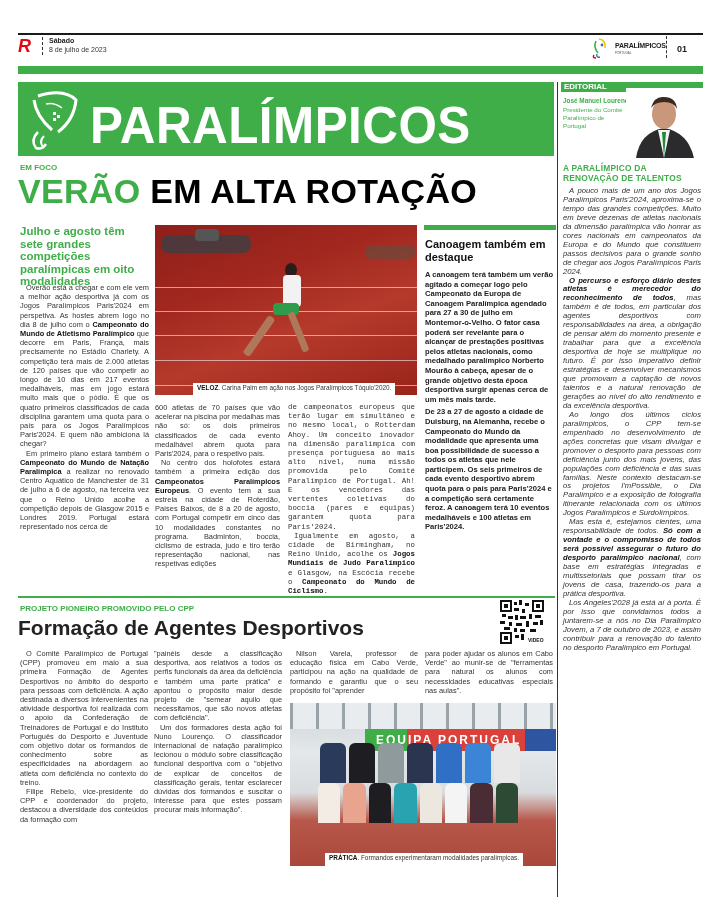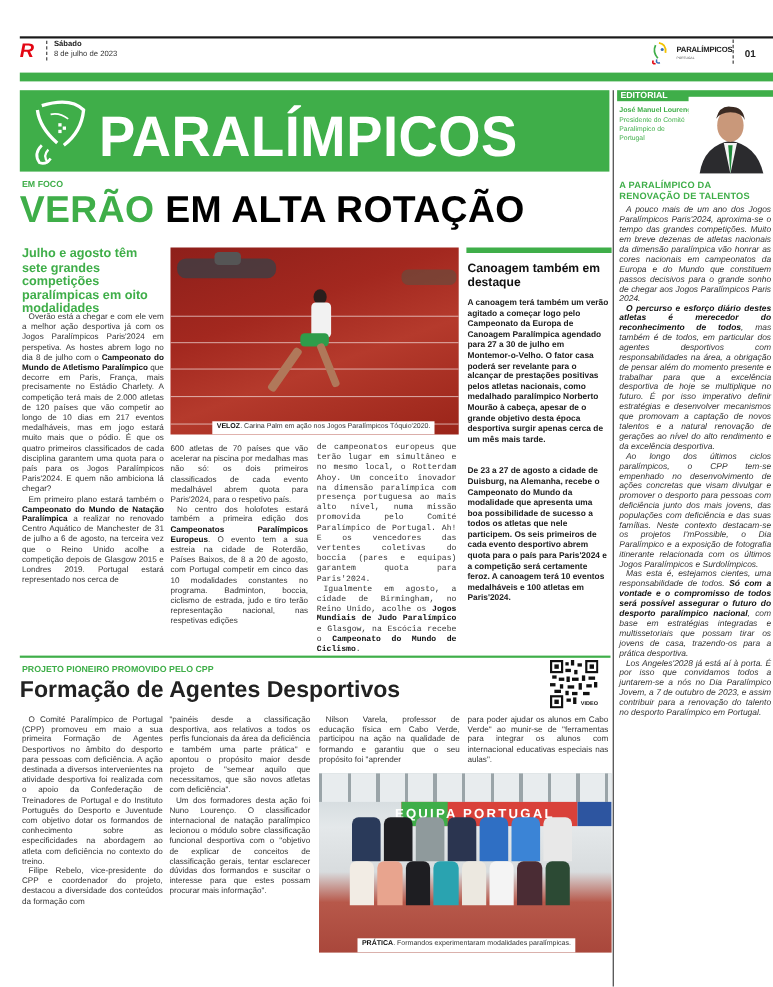--- a/index.html
+++ b/index.html
@@ -36,21 +36,21 @@
   .photo1 { position: absolute; left: 155px; top: 225px; width: 262px; height: 170px; overflow: hidden;
             background: linear-gradient(160deg, #8e1f1a 0%, #a3281f 35%, #b53a2c 60%, #9a2419 100%); }
   .lane { position: absolute; left: 0; width: 100%; height: 1px; background: rgba(255,255,255,0.55); }
   .runner-body { position: absolute; }
   .caption { position: absolute; background: #fff; font: 6.4px/9px "Liberation Sans", sans-serif; color: #333; padding: 0 4px; }
   .caption b { color: #111; }
 
   .side-bar { position: absolute; left: 424px; top: 225px; width: 132px; height: 5px; background: #3fae49; }
   .side-title { position: absolute; left: 425px; top: 238px; width: 132px; font: bold 11px/13px "Liberation Sans", sans-serif; color: #111; }
   .side-body { position: absolute; left: 425px; top: 270px; width: 128px; font: bold 7.6px/9.6px "Liberation Sans", sans-serif; color: #222; }
-  .side-body p + p { margin-top: 19px; }
+  .side-body p + p { margin-top: 3px; }
 
   .editorial-tag { position: absolute; left: 561px; top: 82px; width: 142px; height: 10px; background: #3fae49; color: #fff; font: bold 8px/10px "Liberation Sans", sans-serif; padding-left: 3px; }
   .ed-author { position: absolute; left: 563px; top: 97px; font: bold 6.4px/8px "Liberation Sans", sans-serif; color: #3fae49; }
   .ed-role { position: absolute; left: 563px; top: 106px; width: 60px; font: 6.2px/8px "Liberation Sans", sans-serif; color: #3fae49; }
   .ed-photo { position: absolute; left: 626px; top: 88px; width: 77px; height: 70px; overflow: hidden; background: #fff; }
   .ed-title { position: absolute; left: 563px; top: 163px; width: 140px; font: bold 8.4px/10px "Liberation Sans", sans-serif; color: #3fae49; letter-spacing: 0.2px; }
   .ed-body { position: absolute; left: 563px; top: 187px; width: 138px; font: 7.7px/8.95px "Liberation Sans", sans-serif; color: #333; text-align: justify; }
   .ed-body p { text-indent: 6px; font-style: italic; }
   .ed-body b { color: #111; }
 
@@ -213,29 +213,29 @@
   <p>Filipe Rebelo, vice-presidente do CPP e coordenador do projeto, destacou a diversidade dos conteúdos da formação com</p>
 </div>
 <div class="col" style="left:154px;top:649px;width:128px;">
   <p style="text-indent:0">"painéis desde a classificação desportiva, aos relativos a todos os perfis funcionais da área da deficiência e também uma parte prática" e apontou o propósito maior desde projeto de "semear aquilo que necessitamos, que são novos atletas com deficiência".</p>
   <p>Um dos formadores desta ação foi Nuno Lourenço. O classificador internacional de natação paralímpico lecionou o módulo sobre classificação funcional desportiva com o "objetivo de explicar de conceitos de classificação gerais, tentar esclarecer dúvidas dos formandos e suscitar o interesse para que estes possam procurar mais informação".</p>
 </div>
 <div class="col" style="left:290px;top:649px;width:128px;">
   <p>Nilson Varela, professor de educação física em Cabo Verde, participou na ação na qualidade de formando e garantiu que o seu propósito foi "aprender</p>
 </div>
 <div class="col" style="left:425px;top:649px;width:128px;">
-  <p style="text-indent:0">para poder ajudar os alunos em Cabo Verde" ao munir-se de "ferramentas para integrar os alunos com internacional educativas especiais nas aulas".</p>
+  <p style="text-indent:0">para poder ajudar os alunos em Cabo Verde" ao munir-se de "ferramentas para natural os alunos com necessidades educativas especiais nas aulas".</p>
 </div>
 
 <div class="photo2">
   <div style="position:absolute;left:0;top:0;width:100%;height:26px;background:repeating-linear-gradient(90deg,#9aa4a8 0 3px,#e8ecee 3px 26px);"></div>
   <div style="position:absolute;left:75px;top:26px;width:160px;height:22px;background:#d9413a;"></div>
   <div style="position:absolute;left:75px;top:26px;width:42px;height:22px;background:#3fae49;"></div>
   <div style="position:absolute;left:235px;top:26px;width:31px;height:22px;background:#2d55a0;"></div>
-  <div style="position:absolute;left:69px;top:30px;color:#fff;font:bold 12px/14px 'Liberation Sans',sans-serif;letter-spacing:2px;">EQUIPA PORTUGAL</div>
+  <div style="position:absolute;left:86px;top:30px;color:#fff;font:bold 12px/14px 'Liberation Sans',sans-serif;letter-spacing:2px;">EQUIPA PORTUGAL</div>
   <div style="position:absolute;left:30px;top:40px;width:200px;height:40px;display:flex;gap:3px;">
     <div style="flex:1;background:#2a3a5a;border-radius:6px 6px 0 0;"></div>
     <div style="flex:1;background:#1e1e22;border-radius:6px 6px 0 0;"></div>
     <div style="flex:1;background:#8f9a9c;border-radius:6px 6px 0 0;"></div>
     <div style="flex:1;background:#2b3550;border-radius:6px 6px 0 0;"></div>
     <div style="flex:1;background:#2f6fc4;border-radius:6px 6px 0 0;"></div>
     <div style="flex:1;background:#3b84d6;border-radius:6px 6px 0 0;"></div>
     <div style="flex:1;background:#e8e8e8;border-radius:6px 6px 0 0;"></div>
   </div>
   <div style="position:absolute;left:28px;top:80px;width:200px;height:40px;display:flex;gap:3px;">

